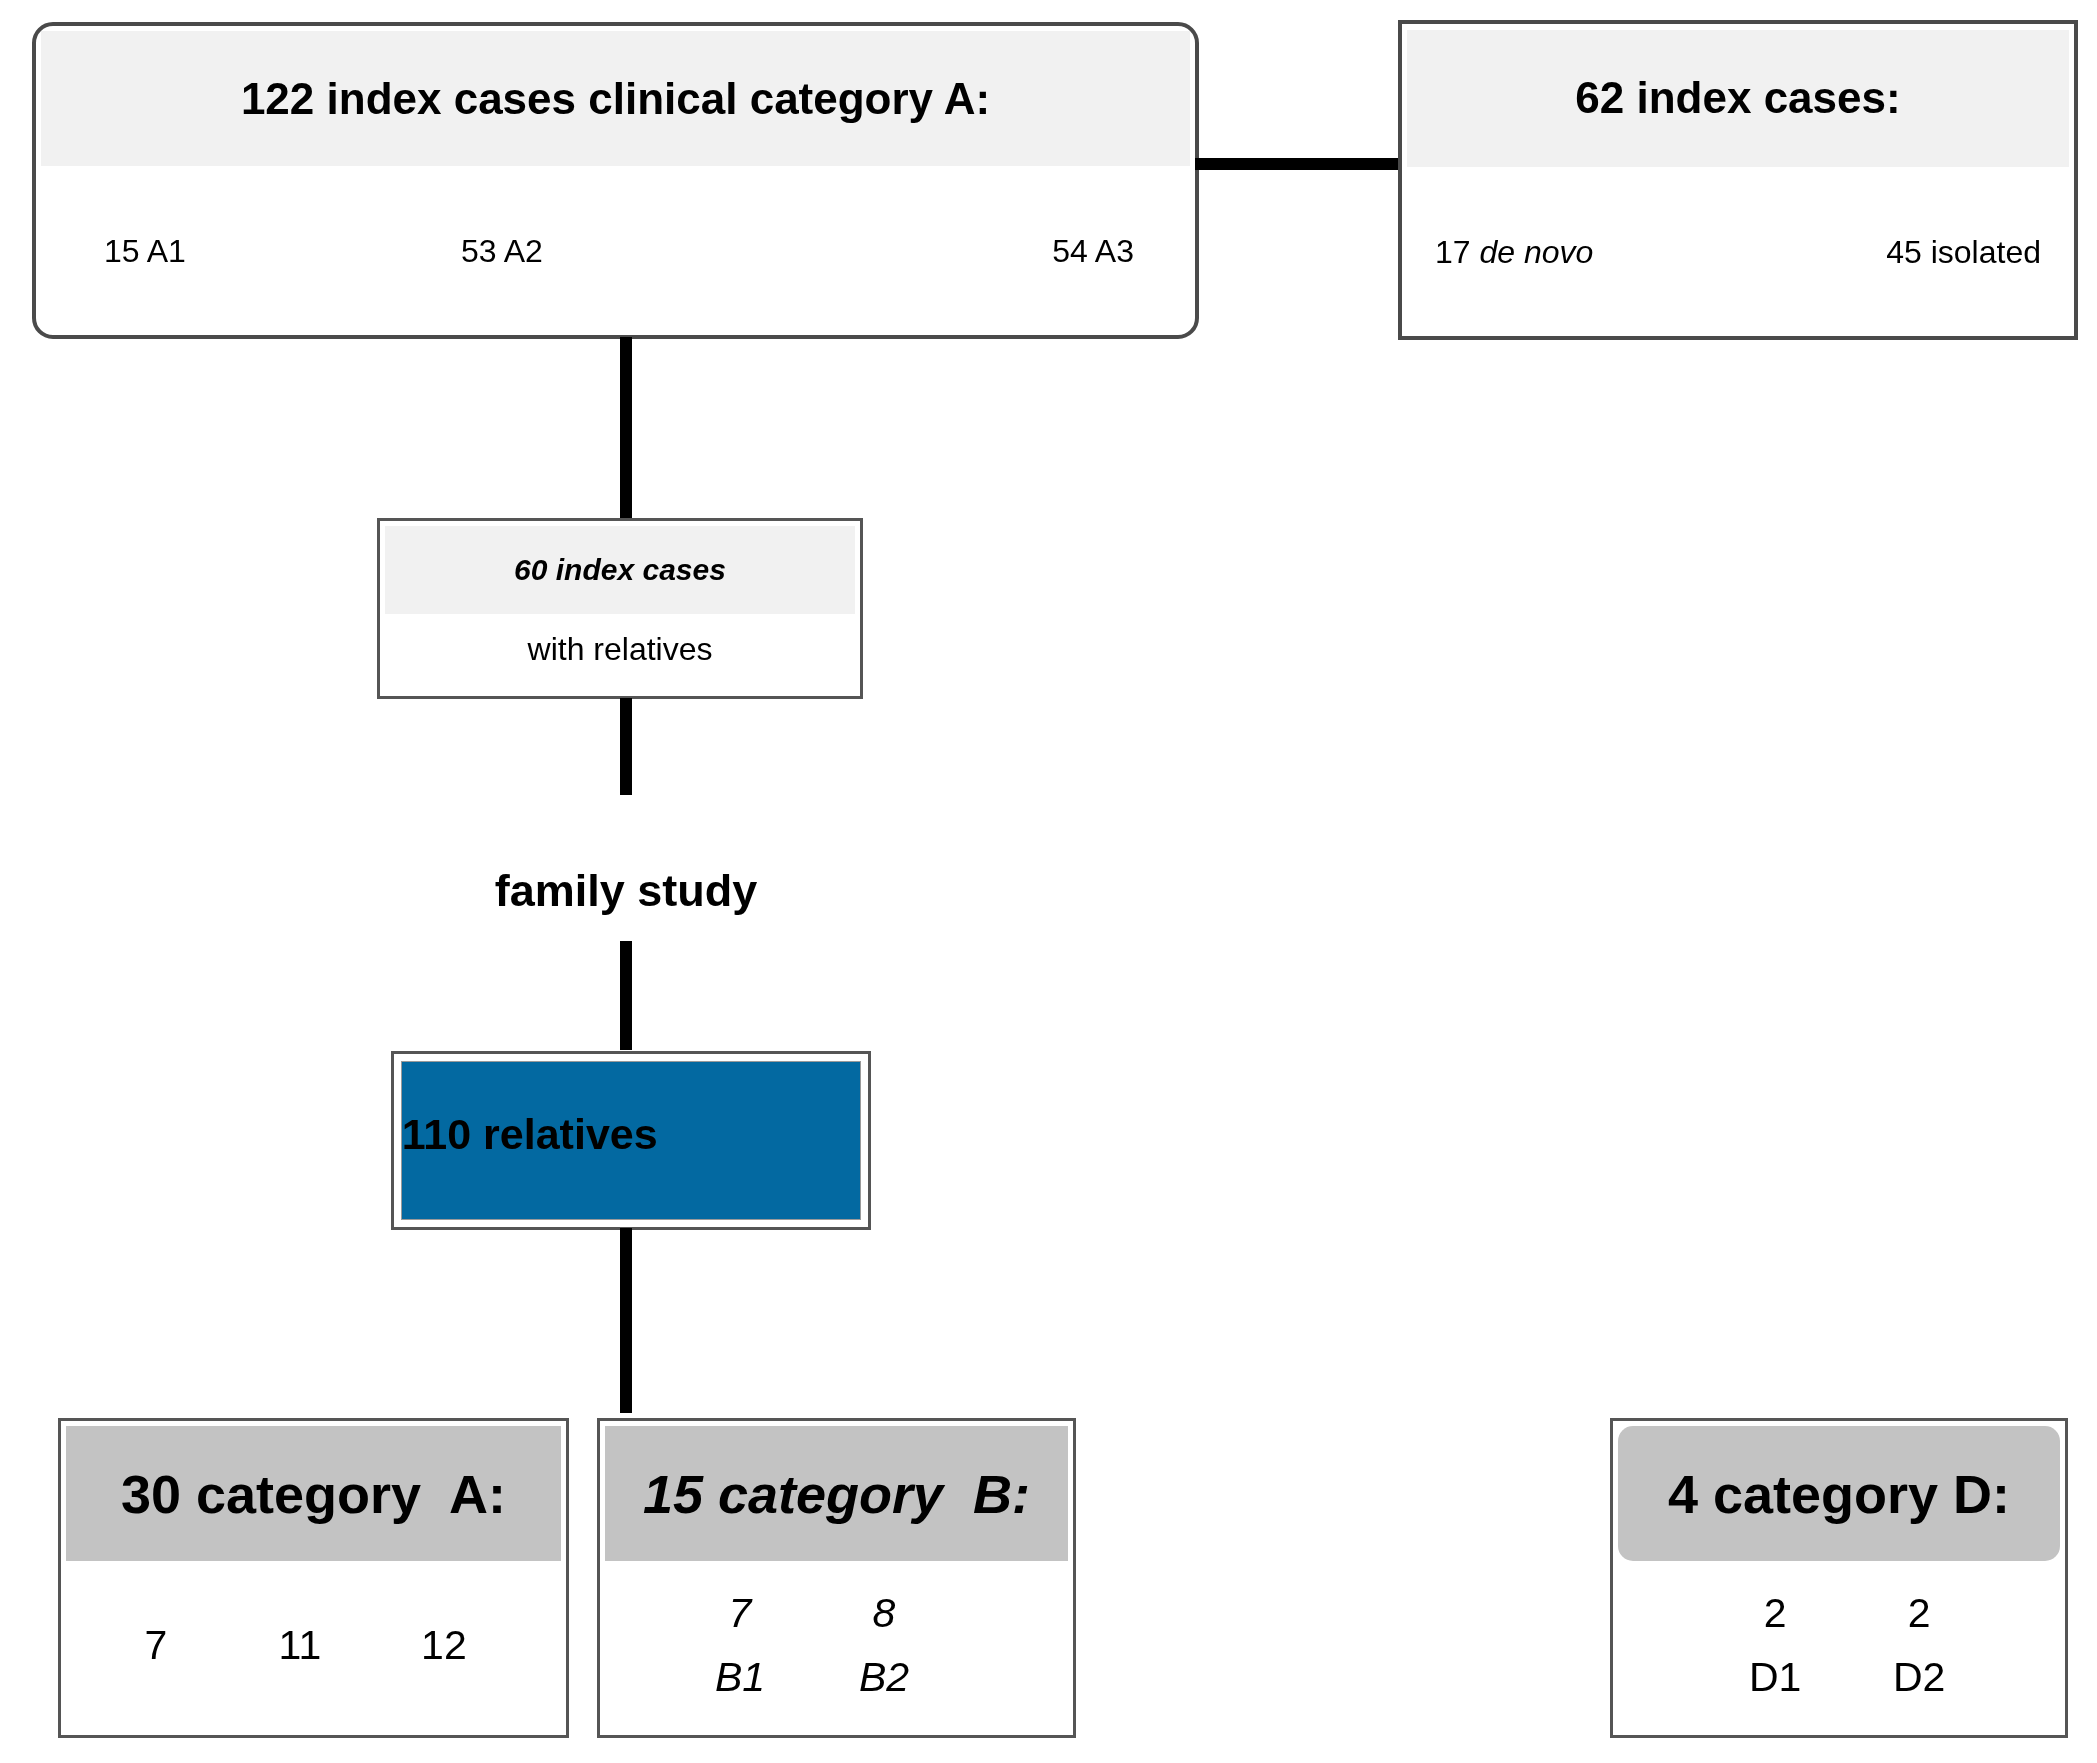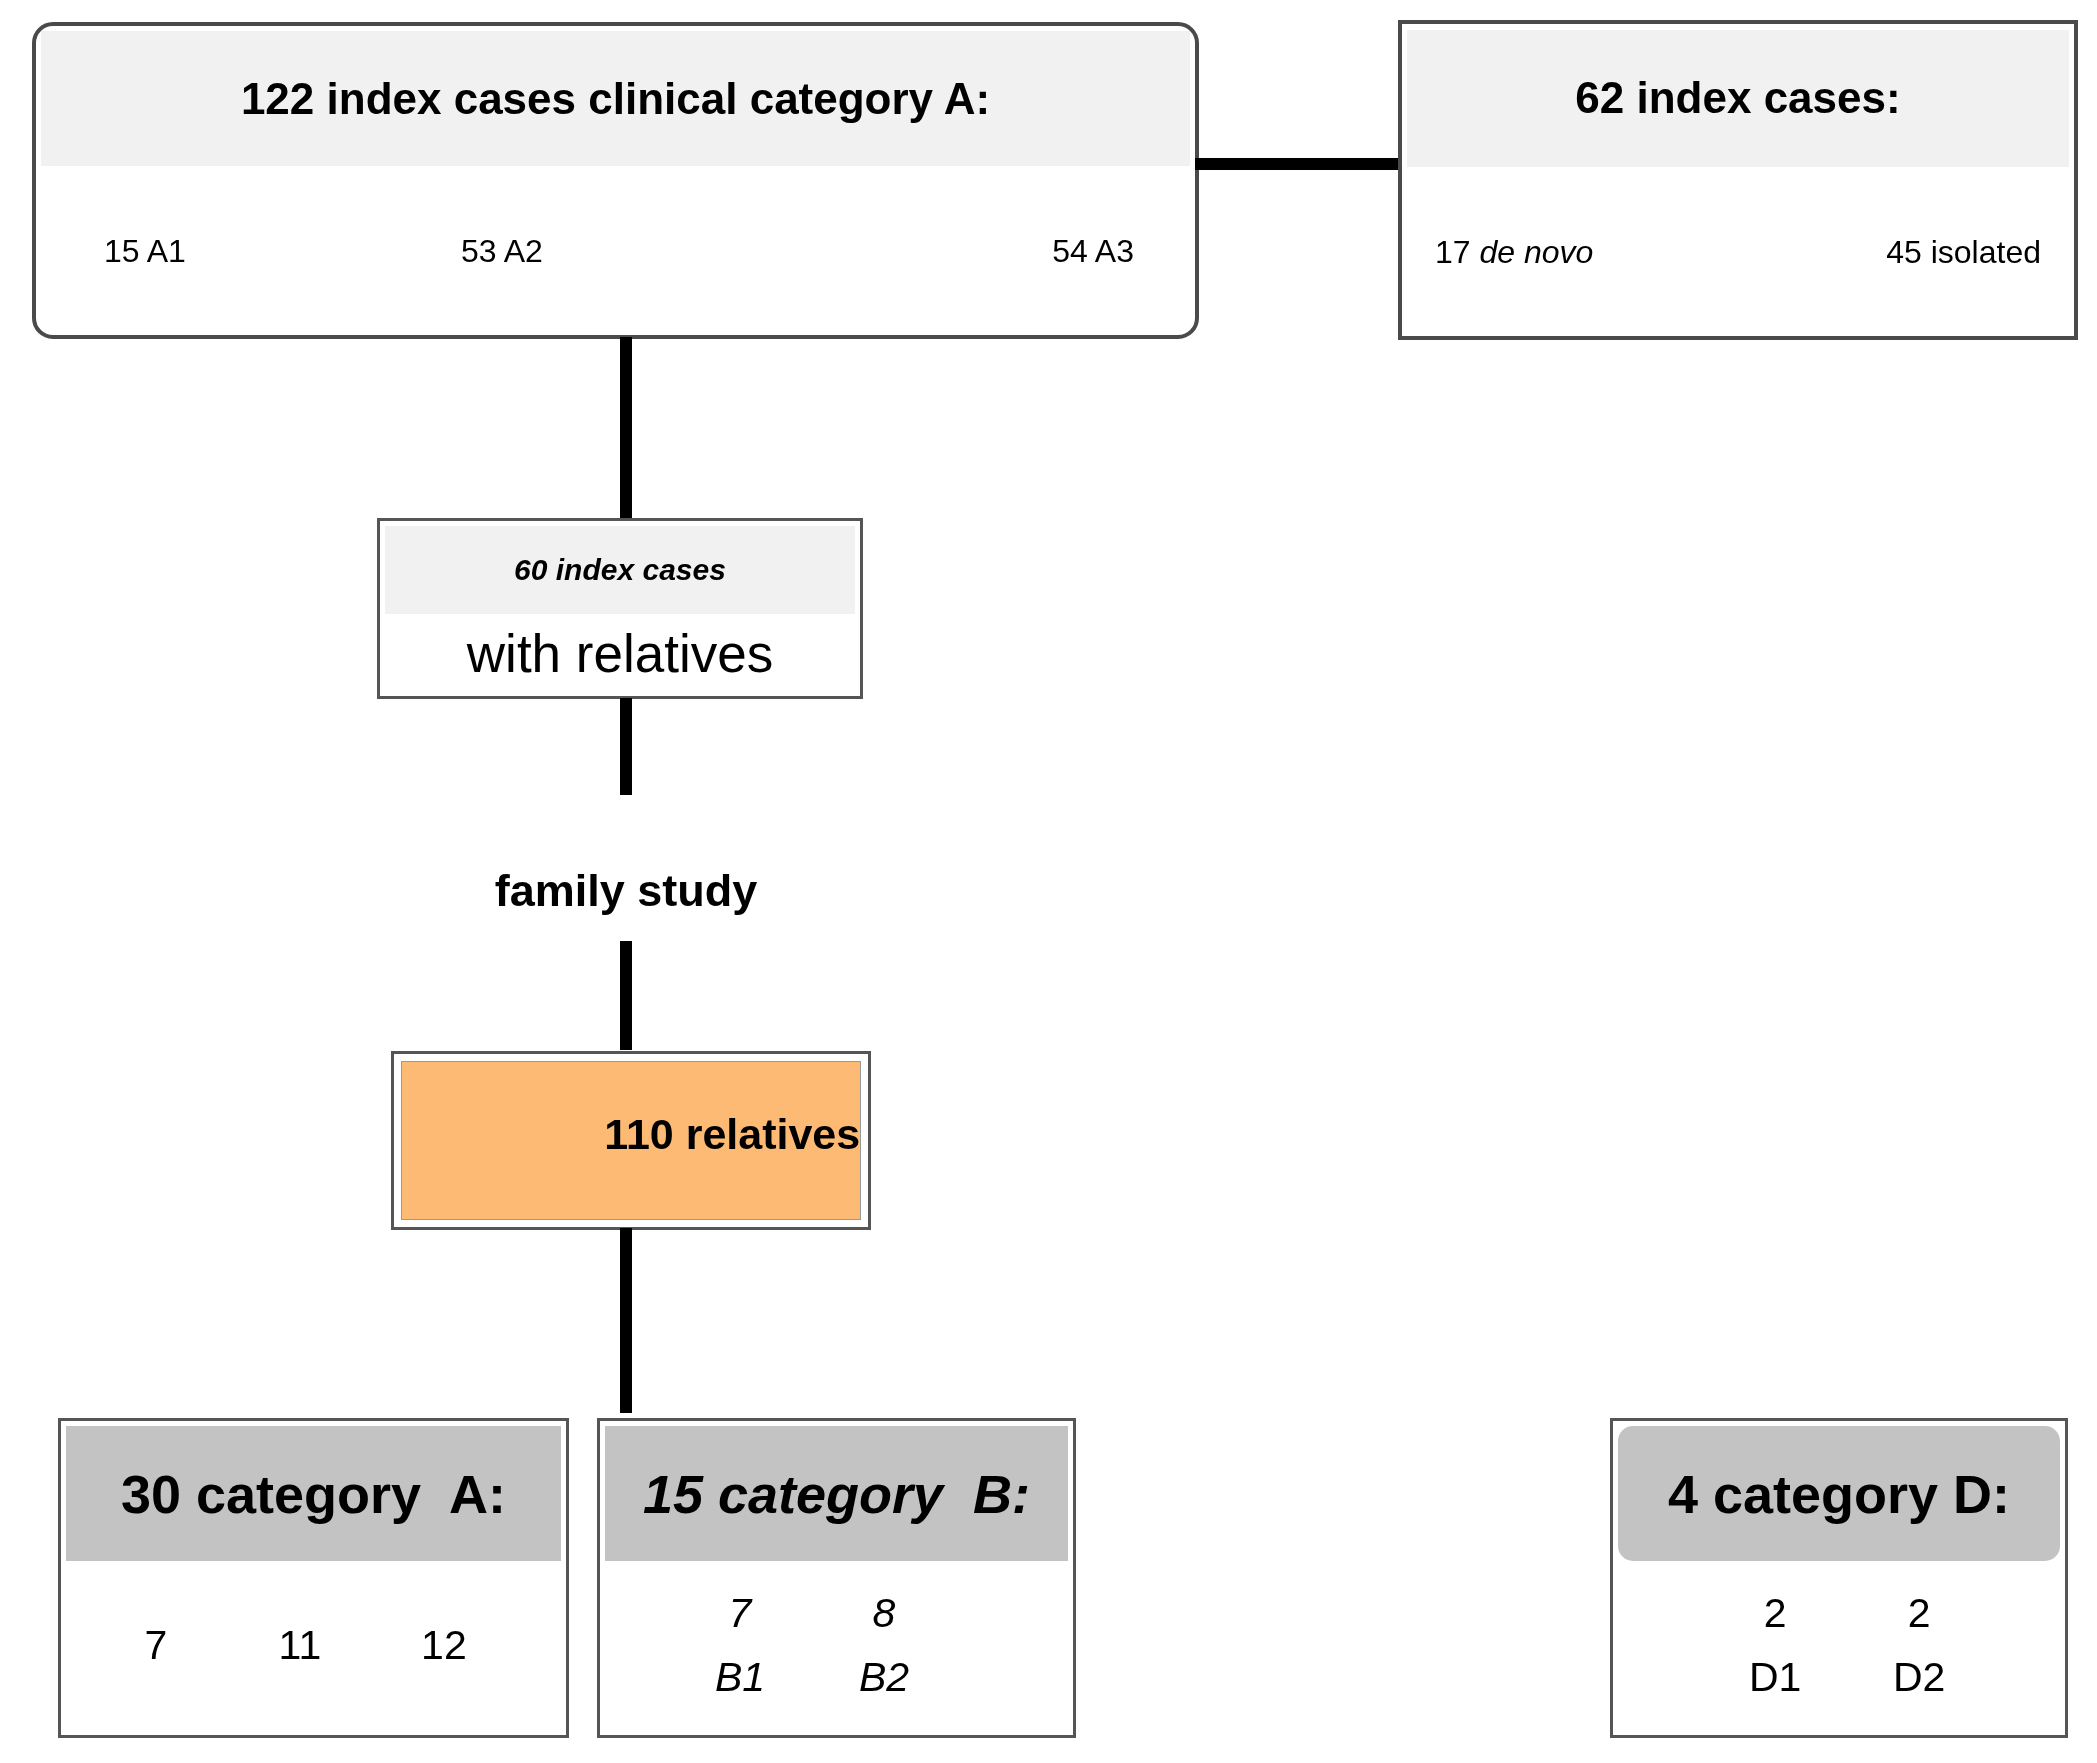--- a/index.html
+++ b/index.html
@@ -59,26 +59,26 @@
   
   .dbl{
     position:absolute;
     border:3.4px solid #555;
     background:#fff;
     box-sizing:border-box;
     padding:6.8px;
   }
   .dbl-inner{
     width:100%;height:100%;
-    background:#fdba74;
+    background:#0369a1;
     border:1.4px solid #9a9a9a;
     box-sizing:border-box;
     display:flex;
     align-items:center;
-    justify-content:flex-end;
+    justify-content:flex-start;
     padding-bottom:13px;
   }
   .dbl-inner .title{font-size:43px;}
   
   .cat-body{
     flex:1 1 auto;
     display:flex;
     flex-direction:column;
     justify-content:space-evenly;
     padding:12.2px 0 17.7px 0;
@@ -126,21 +126,21 @@
       <span class="val" style="right:33px;">45 isolated</span>
     </div>
   </div>
 
   <div class="line" style="left:620px;top:337px;width:12.2px;height:182px;"></div>
 
   <div class="box thin" style="left:377px;top:518px;width:486px;height:181px;">
     <div class="hdr" style="height:88px;">
       <div class="title" style="font-size:30px;font-style:italic;">60 index cases</div>
     </div>
-    <div style="text-align:center;font-size:53px;margin-top:9px;">with relatives</div>
+    <div style="text-align:center;font-size:32px;margin-top:17px;">with relatives</div>
   </div>
 
   <div class="line" style="left:620px;top:698px;width:12.2px;height:97px;"></div>
 
   <div class="label-floating" style="left:354px;top:865px;width:544px;">family study</div>
 
   <div class="line" style="left:620px;top:941px;width:12.2px;height:109px;"></div>
 
   <div class="dbl" style="left:391px;top:1051px;width:480px;height:179px;">
     <div class="dbl-inner">

